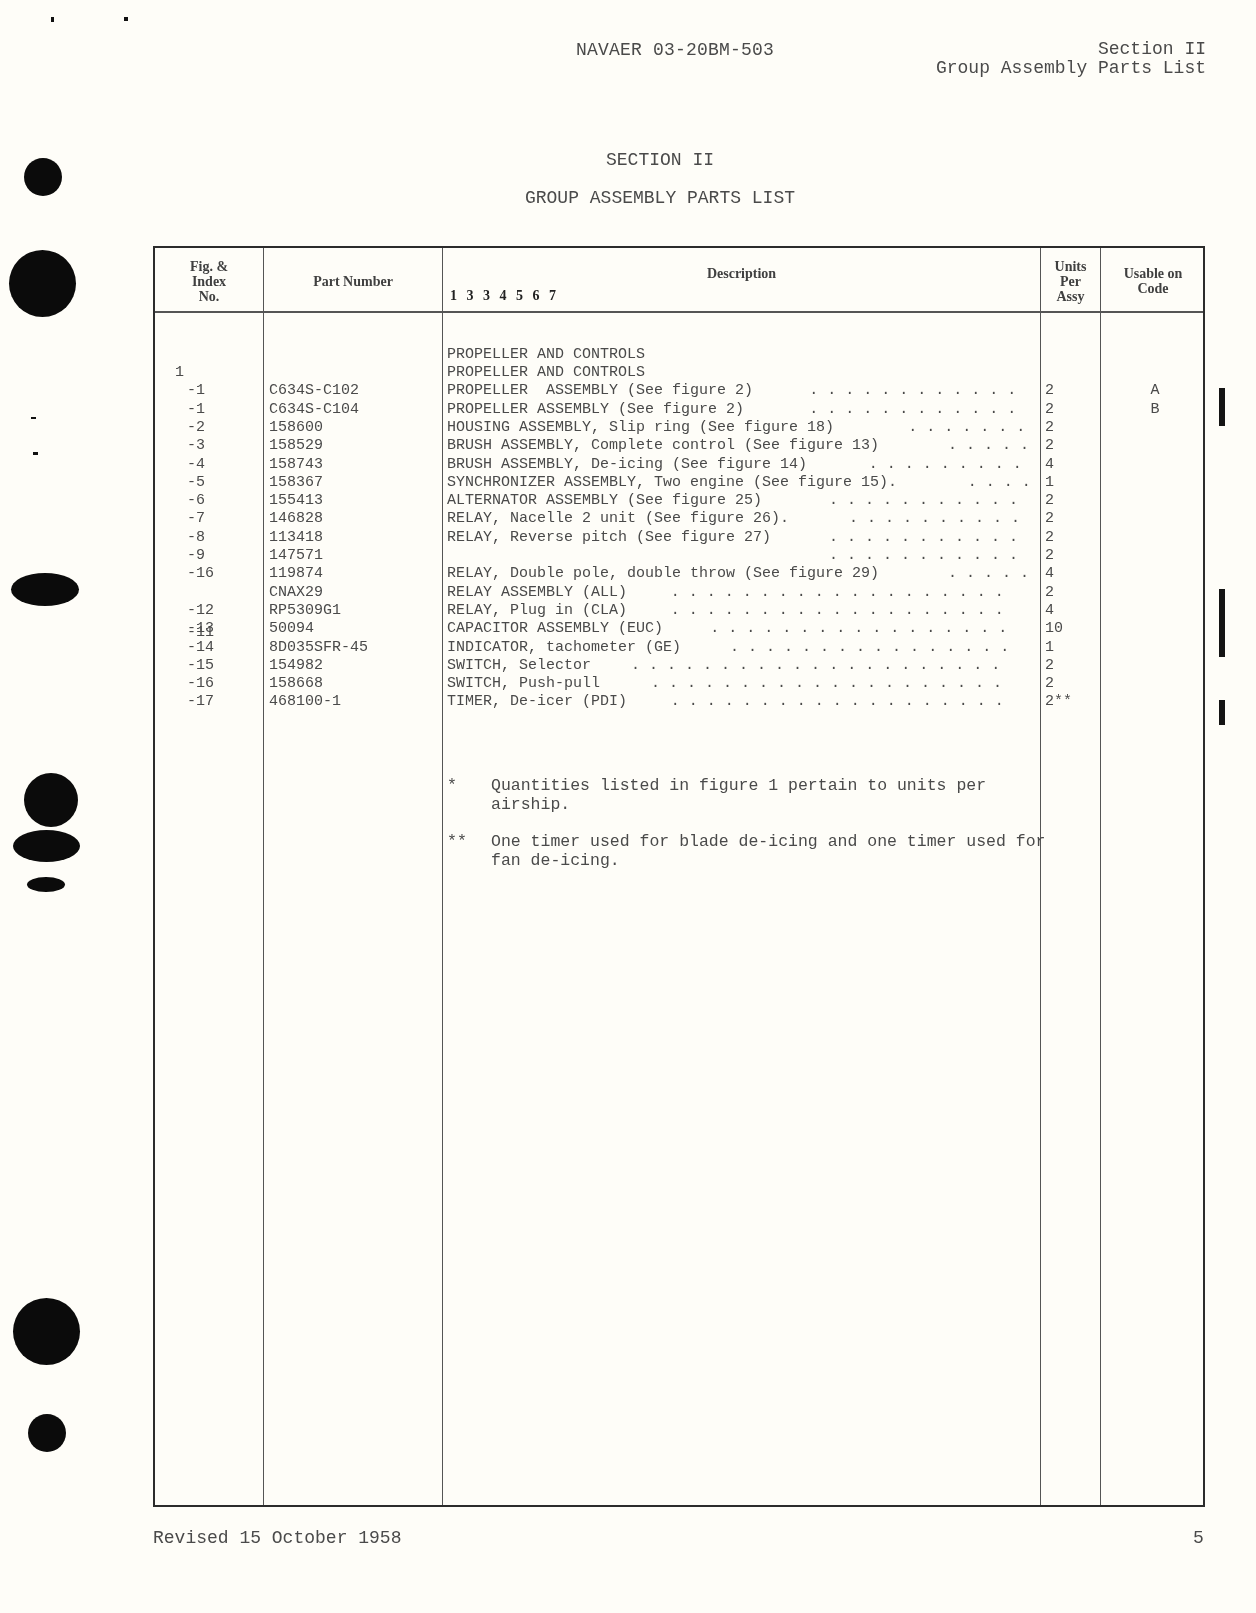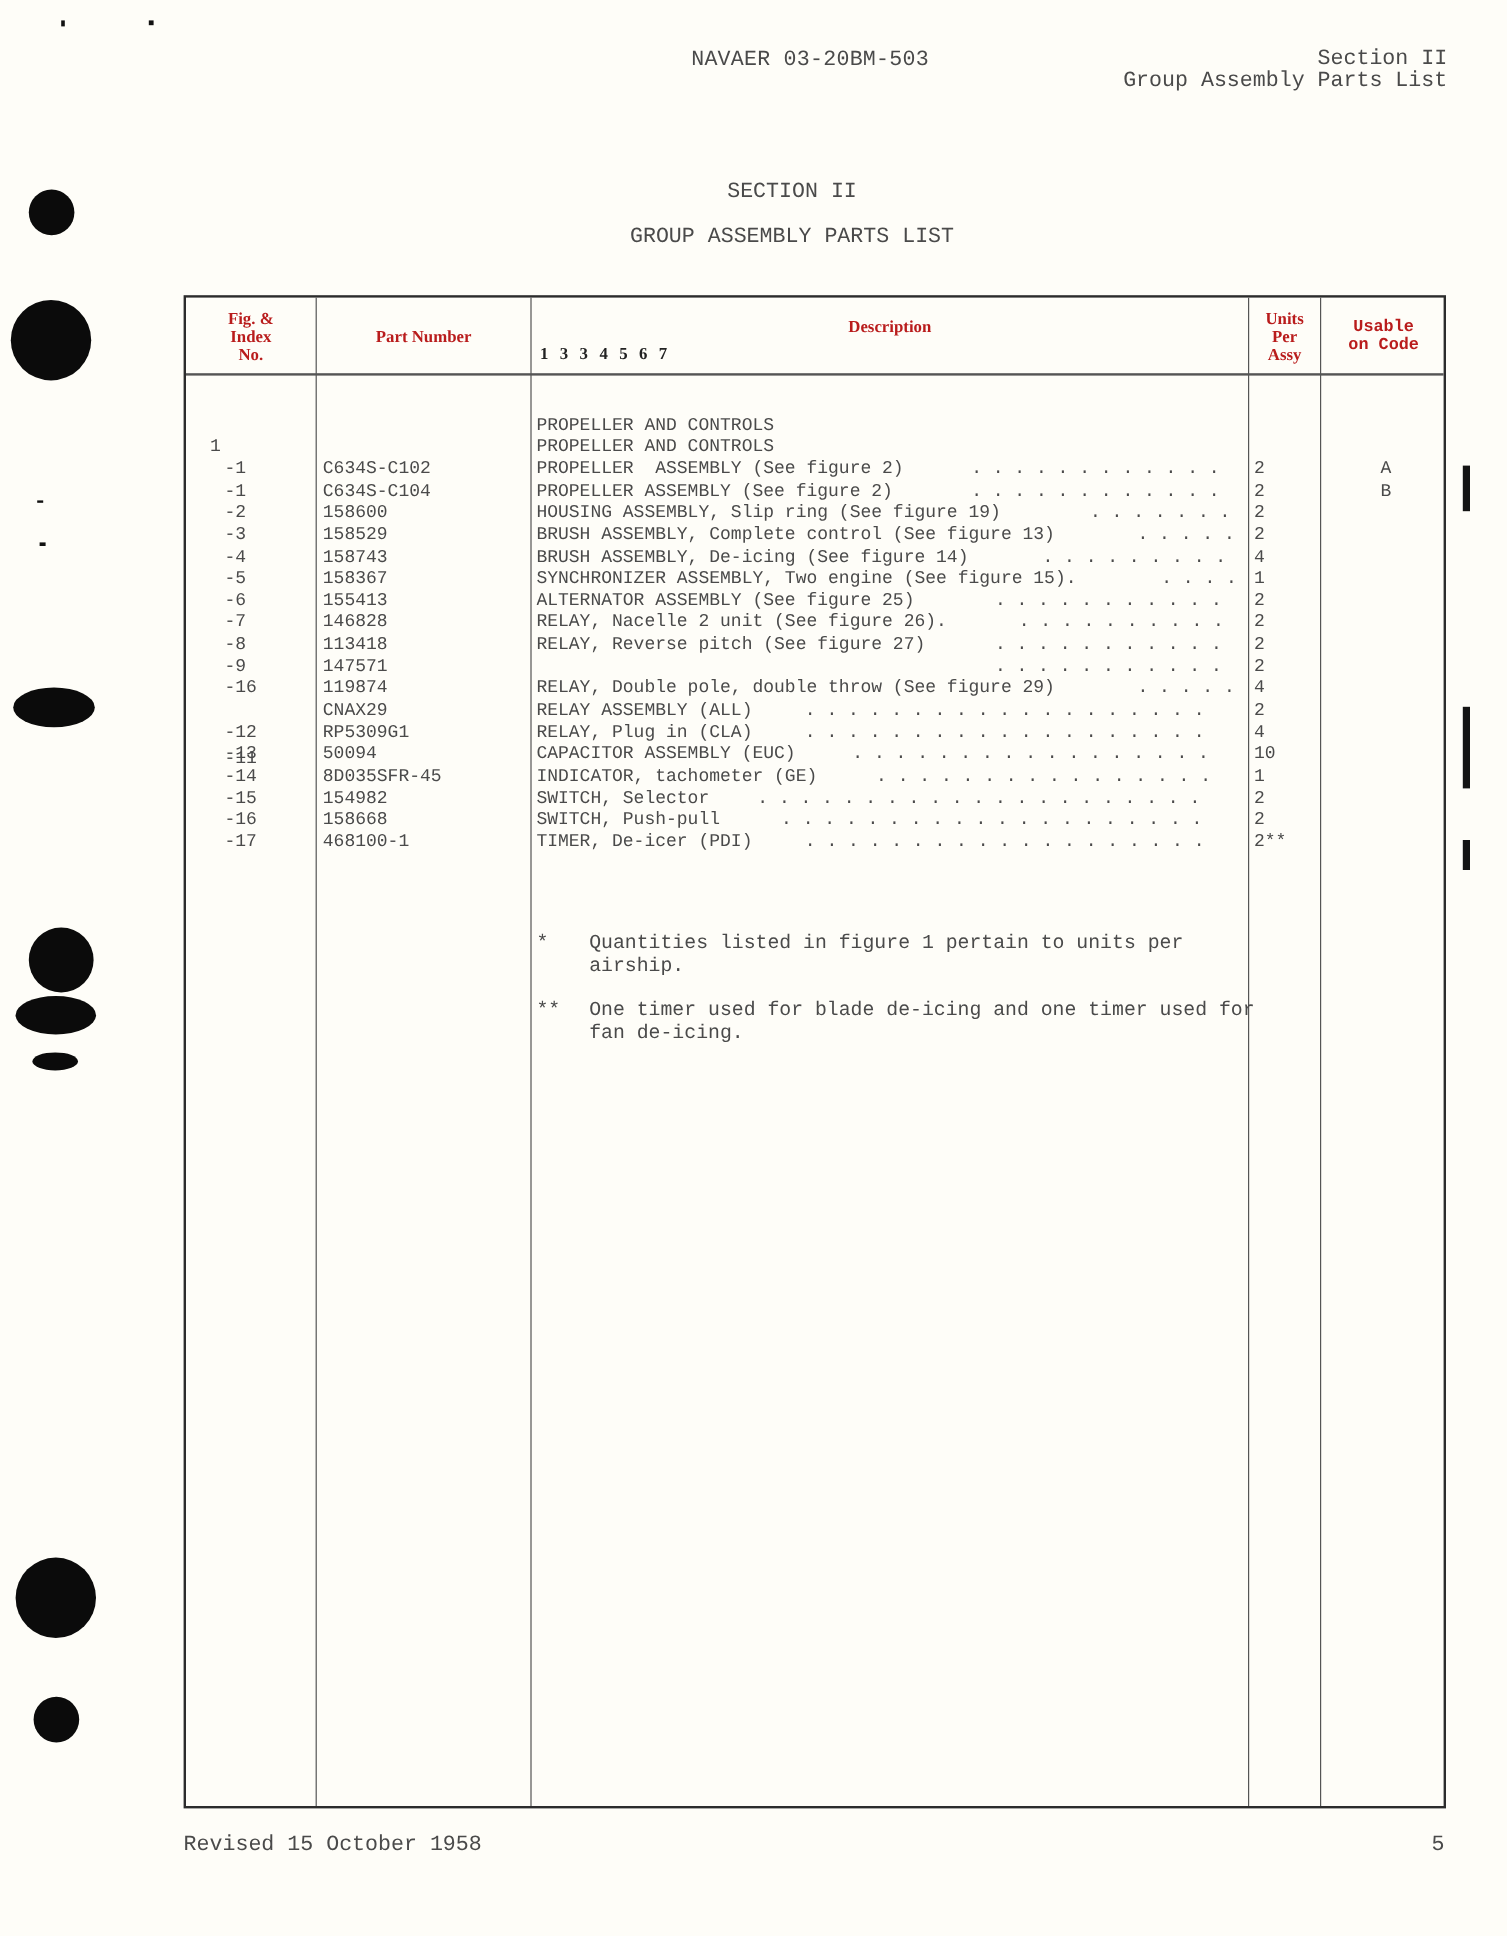--- a/index.html
+++ b/index.html
@@ -25,21 +25,21 @@
   
   .table {
     left: 153px; top: 246px; width: 1052px; height: 1261px;
     border: 2px solid #2c2c2c; box-sizing: border-box;
   }
   .vline { position: absolute; top: 0; bottom: 0; width: 1px; background: #555; }
   .hline { position: absolute; left: 0; right: 0; height: 2px; background: #555; top: 63px; }
   .colhead {
     position: absolute; top: 4px; height: 58px;
     font-family: "Liberation Serif", "DejaVu Serif", serif; font-weight: bold;
-    font-size: 14px; line-height: 15px; color: #b91c1c; text-align: center;
+    font-size: 14px; line-height: 15px; color: #404040; text-align: center;
     display: flex; align-items: center; justify-content: center;
   }
   .digits {
     position: absolute; left: 295px; top: 40px;
     font-family: "Liberation Serif", "DejaVu Serif", serif; font-weight: bold;
     font-size: 14px; color: #222; word-spacing: 6px;
   }
 
   .row { position: absolute; left: 0; right: 0; height: 18px; font-size: 15px; line-height: 18px; white-space: pre; }
   .c-idx  { position: absolute; left: 20px; width: 60px; }
@@ -101,32 +101,32 @@
     <span>Description</span>
   </div>
   <div class="colhead" style="left:109px;width:178px;">
     <span>Part Number</span>
   </div>
   <div class="digits">1 3 3 4 5 6 7</div>
   <div class="colhead" style="left:886px;width:59px;">
     <span style="width:40px;">Units Per Assy</span>
   </div>
   <div class="colhead" style="left:946px;width:104px;">
-    <span style="width:60px;font-family:Liberation Mono, monospace;">Usable on Code</span>
+    <span style="width:60px;">Usable on Code</span>
   </div>
 
   <div class="row" style="top:80px;">
     <span class="c-desc">PROPELLER AND CONTROLS</span>
   </div>
 
   <div id="rows">
       <div class="row" style="top: 116px;"><span class="c-idx" style="padding-left: 0px;">1</span><span class="c-part"></span><span class="c-desc">PROPELLER AND CONTROLS</span><span class="c-qty"></span><span class="c-code"></span></div>
       <div class="row" style="top: 134.3px;"><span class="c-idx" style="padding-left: 12px;">-1</span><span class="c-part">C634S-C102</span><span class="c-desc">PROPELLER  ASSEMBLY (See figure 2)</span><span class="c-qty">2</span><span class="c-code">A</span><span class="leader" style="position: absolute; text-align: right; left: 654.3px;">. . . . . . . . . . . .</span></div>
       <div class="row" style="top: 152.6px;"><span class="c-idx" style="padding-left: 12px;">-1</span><span class="c-part">C634S-C104</span><span class="c-desc">PROPELLER ASSEMBLY (See figure 2)</span><span class="c-qty">2</span><span class="c-code">B</span><span class="leader" style="position: absolute; text-align: right; left: 654.3px;">. . . . . . . . . . . .</span></div>
-      <div class="row" style="top: 170.9px;"><span class="c-idx" style="padding-left: 12px;">-2</span><span class="c-part">158600</span><span class="c-desc">HOUSING ASSEMBLY, Slip ring (See figure 19)</span><span class="c-qty">2</span><span class="c-code"></span><span class="leader" style="position: absolute; text-align: right; left: 753.3px;">. . . . . . .</span></div>
+      <div class="row" style="top: 170.9px;"><span class="c-idx" style="padding-left: 12px;">-2</span><span class="c-part">158600</span><span class="c-desc">HOUSING ASSEMBLY, Slip ring (See figure 18)</span><span class="c-qty">2</span><span class="c-code"></span><span class="leader" style="position: absolute; text-align: right; left: 753.3px;">. . . . . . .</span></div>
       <div class="row" style="top: 189.2px;"><span class="c-idx" style="padding-left: 12px;">-3</span><span class="c-part">158529</span><span class="c-desc">BRUSH ASSEMBLY, Complete control (See figure 13)</span><span class="c-qty">2</span><span class="c-code"></span><span class="leader" style="position: absolute; text-align: right; left: 792.9px;">. . . . .</span></div>
       <div class="row" style="top: 207.5px;"><span class="c-idx" style="padding-left: 12px;">-4</span><span class="c-part">158743</span><span class="c-desc">BRUSH ASSEMBLY, De-icing (See figure 14)</span><span class="c-qty">4</span><span class="c-code"></span><span class="leader" style="position: absolute; text-align: right; left: 713.7px;">. . . . . . . . .</span></div>
       <div class="row" style="top: 225.8px;"><span class="c-idx" style="padding-left: 12px;">-5</span><span class="c-part">158367</span><span class="c-desc">SYNCHRONIZER ASSEMBLY, Two engine (See figure 15).</span><span class="c-qty">1</span><span class="c-code"></span><span class="leader" style="position: absolute; text-align: right; left: 812.7px;">. . . .</span></div>
       <div class="row" style="top: 244.1px;"><span class="c-idx" style="padding-left: 12px;">-6</span><span class="c-part">155413</span><span class="c-desc">ALTERNATOR ASSEMBLY (See figure 25)</span><span class="c-qty">2</span><span class="c-code"></span><span class="leader" style="position: absolute; text-align: right; left: 674.1px;">. . . . . . . . . . .</span></div>
       <div class="row" style="top: 262.4px;"><span class="c-idx" style="padding-left: 12px;">-7</span><span class="c-part">146828</span><span class="c-desc">RELAY, Nacelle 2 unit (See figure 26).</span><span class="c-qty">2</span><span class="c-code"></span><span class="leader" style="position: absolute; text-align: right; left: 693.9px;">. . . . . . . . . .</span></div>
       <div class="row" style="top: 280.7px;"><span class="c-idx" style="padding-left: 12px;">-8</span><span class="c-part">113418</span><span class="c-desc">RELAY, Reverse pitch (See figure 27)</span><span class="c-qty">2</span><span class="c-code"></span><span class="leader" style="position: absolute; text-align: right; left: 674.1px;">. . . . . . . . . . .</span></div>
       <div class="row" style="top: 299px;"><span class="c-idx" style="padding-left: 12px;">-9</span><span class="c-part">147571</span><span class="c-qty">2</span><span class="c-code"></span><span class="leader" style="position: absolute; text-align: right; left: 674.1px;">. . . . . . . . . . .</span></div>
       <div class="row" style="top: 317.3px;"><span class="c-idx" style="padding-left: 12px;">-16</span><span class="c-part">119874</span><span class="c-desc">RELAY, Double pole, double throw (See figure 29)</span><span class="c-qty">4</span><span class="c-code"></span><span class="leader" style="position: absolute; text-align: right; left: 792.9px;">. . . . .</span></div>
       <div class="row" style="top: 335.6px;"><span class="c-idx" style="padding-left: 12px; margin-top: 40px;">-11</span><span class="c-part">CNAX29</span><span class="c-desc">RELAY ASSEMBLY (ALL)</span><span class="c-qty">2</span><span class="c-code"></span><span class="leader" style="position: absolute; text-align: right; left: 515.7px;">. . . . . . . . . . . . . . . . . . .</span></div>
       <div class="row" style="top: 353.9px;"><span class="c-idx" style="padding-left: 12px;">-12</span><span class="c-part">RP5309G1</span><span class="c-desc">RELAY, Plug in (CLA)</span><span class="c-qty">4</span><span class="c-code"></span><span class="leader" style="position: absolute; text-align: right; left: 515.7px;">. . . . . . . . . . . . . . . . . . .</span></div>

